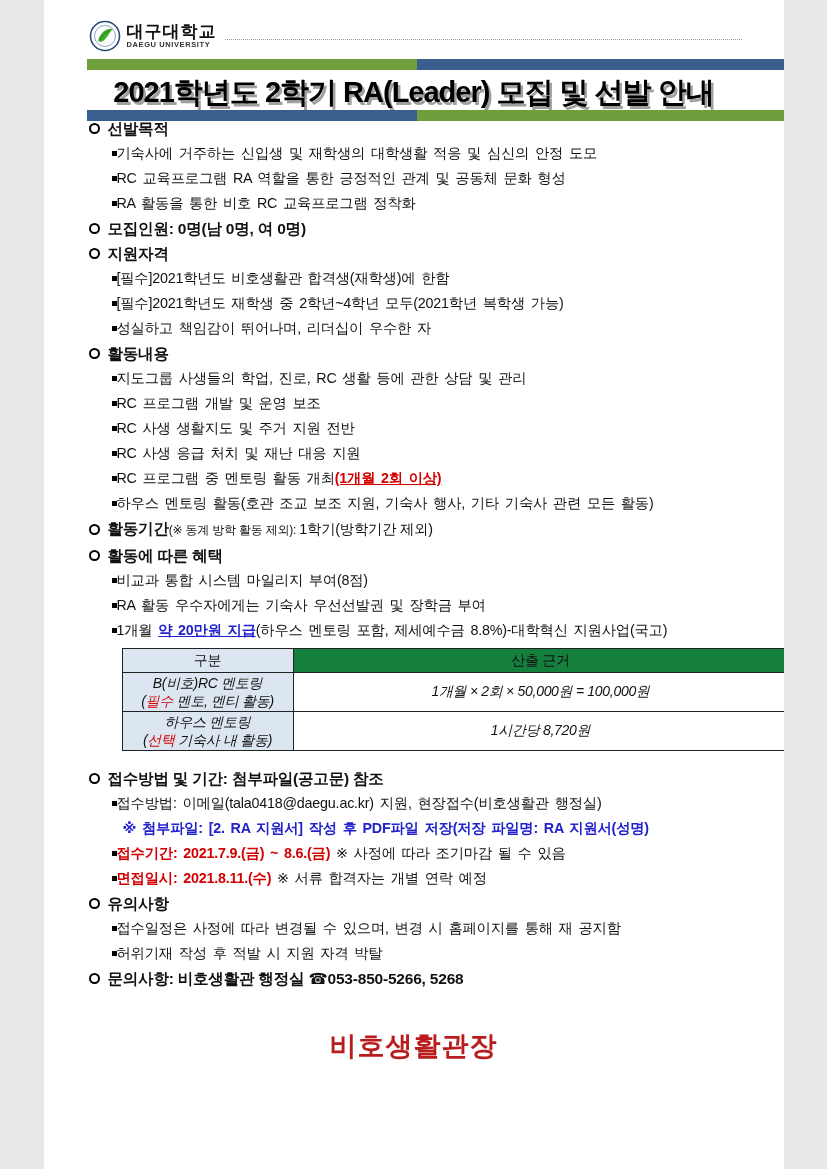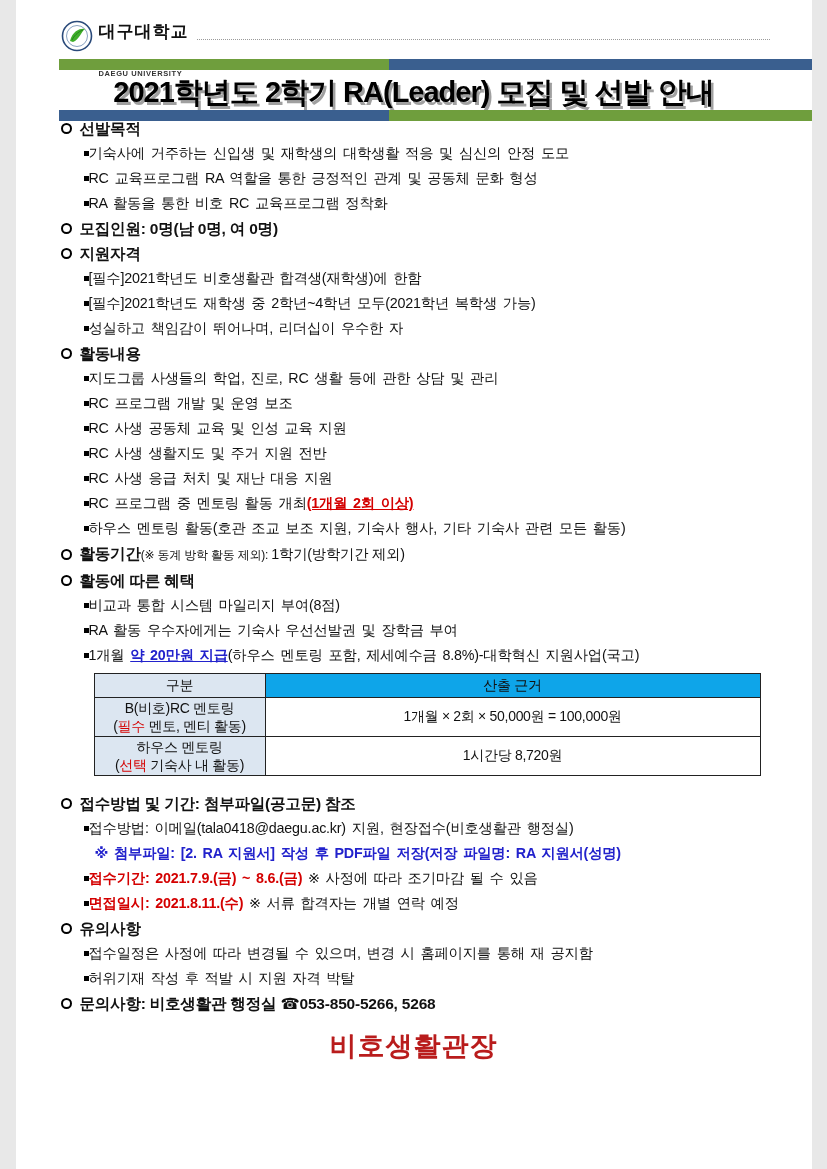--- a/index.html
+++ b/index.html
@@ -1,33 +1,33 @@
 <!DOCTYPE html>
 <html><head>
 <meta charset="utf-8">
 <style>
   html,body { margin:0; padding:0; background:#e8e8e8; }
   .page {
     position:relative;
-    width:796px; height:1169px;
+    width:740px; height:1169px;
     margin:0 auto;
     background:#ffffff;
     font-family:"Liberation Sans","DejaVu Sans",sans-serif;
     color:#111111;
     overflow:hidden;
   }
   
   .logo-row {
     position:absolute; top:20px; left:45px; right:42px;
     display:flex; align-items:flex-start;
   }
   .logo-mark { width:32px; height:32px; flex:0 0 32px; margin-right:6px; }
   .logo-text { line-height:1.05; margin-top:3px; }
   .logo-kr { font-size:17px; font-weight:700; letter-spacing:1px; color:#111; }
-  .logo-en { font-size:7.5px; font-weight:700; letter-spacing:0.6px; color:#333;margin-top:29px; }
+  .logo-en { font-size:7.5px; font-weight:700; letter-spacing:0.6px; color:#333; }
   .dotted-rule { flex:1; border-bottom:1px dotted #9a9a9a; margin:18px 0 0 8px; height:1px; }
 
   
   .bar { position:absolute; left:43px; right:0; height:11px; display:flex; }
   .bar-top { top:59px; }
   .bar-bottom { top:110px; }
   .seg-green { background:#6f9e3d; }
   .seg-blue  { background:#3a5f8f; }
   .bar-top .seg-green { width:330px; }
   .bar-top .seg-blue  { flex:1; }
@@ -81,22 +81,22 @@
     table-layout:fixed;
   }
   table.calc th, table.calc td {
     border:1.4px solid #222;
     text-align:center; vertical-align:middle;
     padding:1px 2px;
     font-weight:400;
     letter-spacing:-0.3px;
   }
   table.calc .col-label { width:166px; background:#dce6f1; }
-  table.calc thead th { background:#0ea5e9; height:21px; }
-  table.calc tbody td { height:36px; }
+  table.calc thead th { background:#15803d; height:21px; }
+  table.calc tbody td { height:36px;font-style:italic; }
   table.calc .cell-two-line { line-height:18px; }
 
   
   .signature {
     position:absolute; top:1028px; left:0; right:0;
     text-align:center;
     font-size:27px; font-weight:800; letter-spacing:1px; color:#b91c1c;
   }
 </style>
 </head>
@@ -173,24 +173,20 @@
       <span class="ring"></span>
       <span>활동내용</span>
     </div>
     <div class="item">
         <span class="sq"></span>
         <span>지도그룹 사생들의 학업, 진로, RC 생활 등에 관한 상담 및 관리</span>
       </div>
     <div class="item">
         <span class="sq"></span>
         <span>RC 프로그램 개발 및 운영 보조</span>
-      </div>
-    <div class="item">
-        <span class="sq"></span>
-        <span>RC 사생 공동체 교육 및 인성 교육 지원</span>
       </div>
     <div class="item">
         <span class="sq"></span>
         <span>RC 사생 생활지도 및 주거 지원 전반</span>
       </div>
     <div class="item">
         <span class="sq"></span>
         <span>RC 사생 응급 처치 및 재난 대응 지원</span>
       </div>
     <div class="item">

